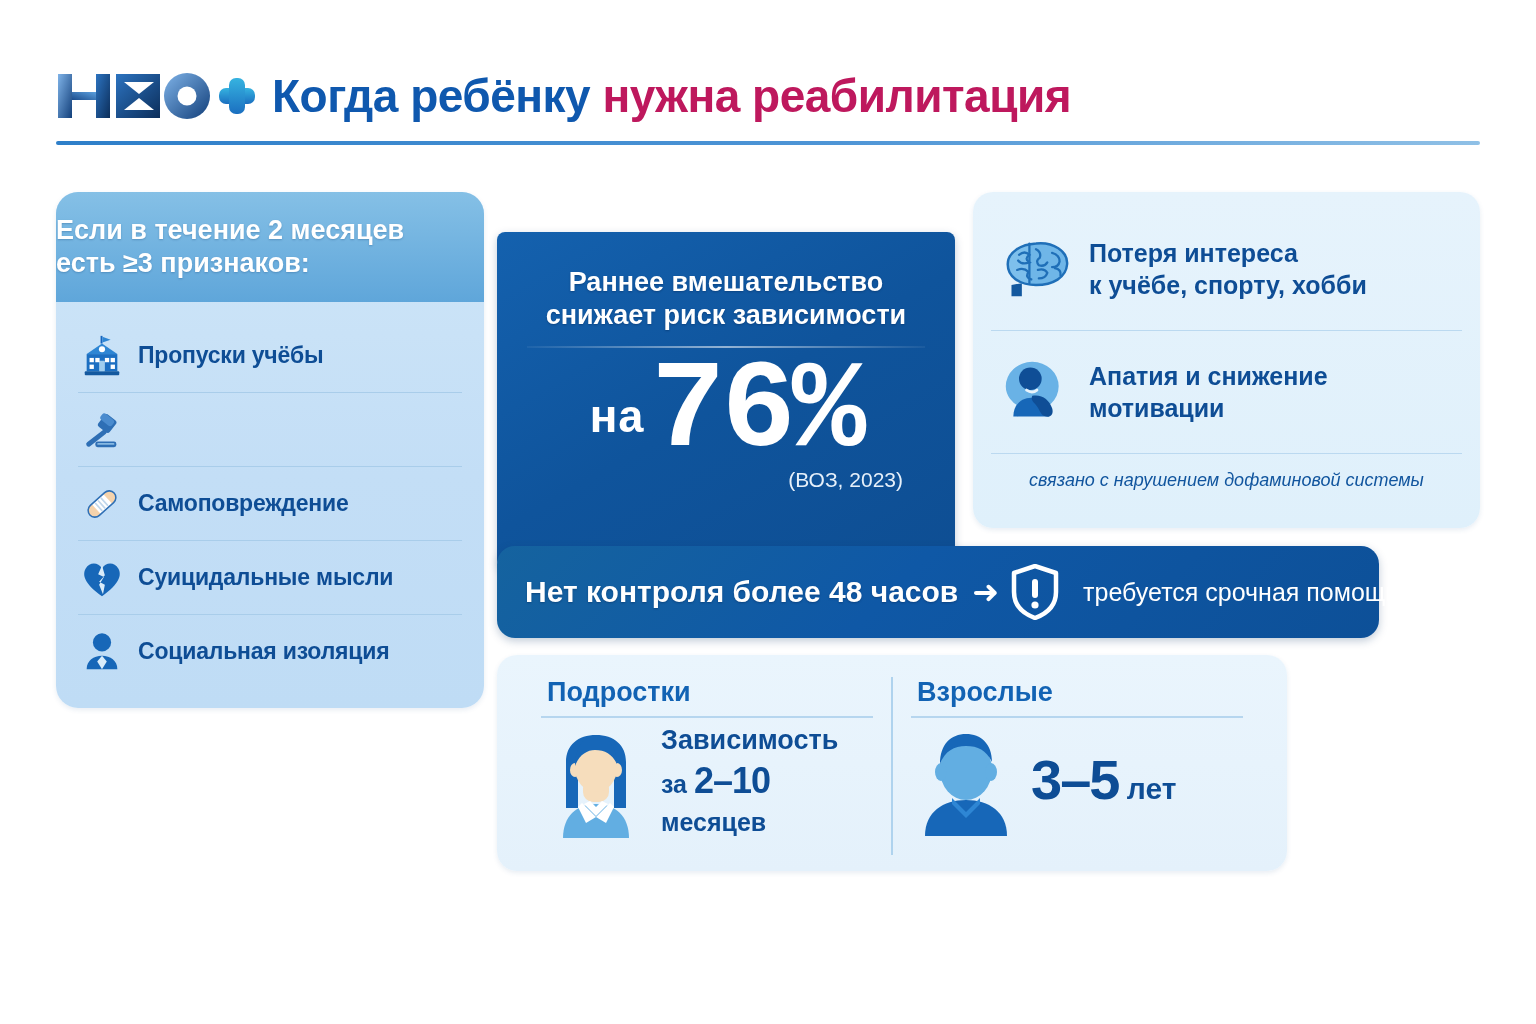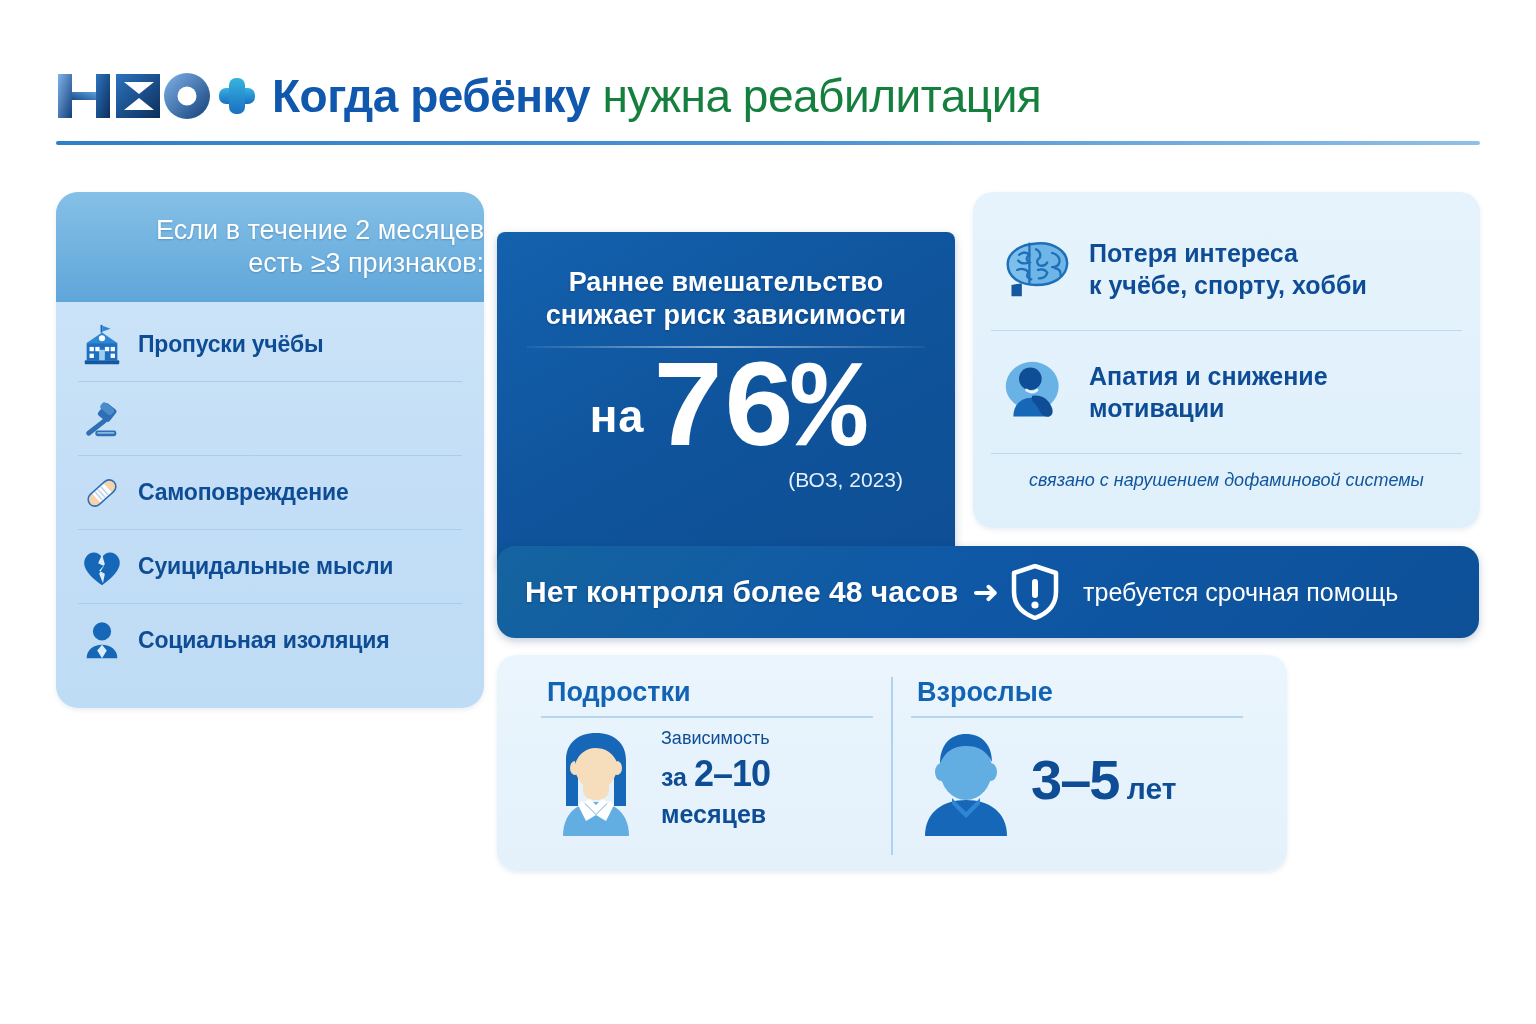--- a/index.html
+++ b/index.html
@@ -12,38 +12,38 @@
     position:relative;
     -webkit-font-smoothing:antialiased;
   }
   .page{position:relative;width:1536px;height:1024px;}
 
   
   .header{position:absolute;left:56px;top:46px;width:1424px;height:100px;display:flex;align-items:center;}
   .logo{width:200px;height:56px;flex:0 0 auto;margin-right:16px;}
   .title{font-size:46px;line-height:1;color:#1565C0;white-space:nowrap;letter-spacing:-0.5px;}
   .title .t-bold{font-weight:bold;color:#0F58AE;}
-  .title .t-light{font-weight:normal;color:#15803d;}
+  .title .t-light{font-weight:bold;color:#be185d;}
   .header-rule{position:absolute;left:56px;top:141px;width:1424px;height:4px;
      background:linear-gradient(90deg,#2E7FC9 0%,#4E95D6 55%,#8FC0E6 100%);border-radius:2px;}
 
   
   .card{position:absolute;border-radius:22px;box-sizing:border-box;}
 
   
   .left-card{left:56px;top:192px;width:428px;height:516px;
      background:linear-gradient(180deg,#CFE6F8 0%,#C3DEF6 55%,#BFDCF5 100%);
      border-radius:22px;overflow:hidden;
      box-shadow:0 2px 5px rgba(30,80,140,.10);}
   .left-head{height:110px;width:100%;
      background:linear-gradient(180deg,#85C0E6 0%,#5FA6DA 100%);
-     display:flex;flex-direction:column;align-items:flex-end;justify-content:center;
-     color:#ffffff;font-weight:normal;font-size:27px;line-height:1.22;text-align:center;
+     display:flex;flex-direction:column;align-items:flex-start;justify-content:center;
+     color:#ffffff;font-weight:bold;font-size:27px;line-height:1.22;text-align:center;
      text-shadow:0 1px 2px rgba(20,70,120,.30);}
-  .left-list{padding:6px 22px 14px 22px;}
+  .left-list{padding:17px 22px 14px 22px;}
   .sign-row{display:flex;align-items:center;height:73px;border-bottom:1.6px solid #A9CDEA;}
   .sign-row:last-child{border-bottom:none;}
   .sign-ic{width:48px;height:48px;flex:0 0 48px;margin-right:12px;display:flex;align-items:center;justify-content:center;}
   .sign-tx{font-size:23px;font-weight:bold;color:#0E4D95;letter-spacing:-0.2px;}
 
   
   .stat-card{left:497px;top:192px;width:458px;height:336px;
      background:linear-gradient(150deg,#1461AE 0%,#0F549C 50%,#0E4E93 100%);
      border-radius:8px;color:#fff;
      box-shadow:0 3px 8px rgba(10,50,100,.25);margin-top:40px;}
@@ -60,42 +60,42 @@
   .sym-card{left:973px;top:192px;width:507px;height:336px;
      background:linear-gradient(180deg,#E6F3FC 0%,#DFF0FB 100%);
      border-radius:20px;box-sizing:border-box;padding:16px 18px 10px 18px;
      box-shadow:0 2px 5px rgba(30,80,140,.10);}
   .sym-row{display:flex;align-items:center;height:122px;border-bottom:1.6px solid #BBD9F0;}
   .sym-ic{width:90px;height:80px;flex:0 0 90px;display:flex;align-items:center;justify-content:center;}
   .sym-tx{font-size:25px;font-weight:bold;color:#0E4D95;line-height:1.3;margin-left:8px;}
   .sym-note{text-align:center;font-size:18px;font-style:italic;color:#11559E;padding-top:16px;}
 
   
-  .alert{left:497px;top:546px;width:982px;height:92px;
+  .alert{left:497px;top:546px;width:882px;height:92px;
      background:linear-gradient(135deg,#15639F 0%,#0F58A6 45%,#0D5098 100%);
      border-radius:18px;display:flex;align-items:center;padding:0 28px;box-sizing:border-box;
      box-shadow:0 3px 8px rgba(10,50,100,.25);}
   .alert-main{font-size:30px;font-weight:bold;color:#fff;white-space:nowrap;text-shadow:0 1px 2px rgba(0,30,70,.35);}
   .alert-arrow{font-size:32px;color:#fff;margin:0 12px 0 14px;line-height:1;}
   .alert-shield{width:48px;height:56px;flex:0 0 48px;}
   .alert-sub{font-size:25px;color:#FFFFFF;margin-left:24px;white-space:nowrap;}
 
   
   .cmp-card{left:497px;top:655px;width:790px;height:216px;
      background:linear-gradient(180deg,#EAF5FD 0%,#E4F1FB 100%);
      border-radius:20px;display:flex;box-sizing:border-box;padding:22px 26px 16px 26px;
      box-shadow:0 2px 5px rgba(30,80,140,.10);}
   .cmp-col{flex:1 1 0;position:relative;padding:0 18px;}
   .cmp-col.right{border-left:2px solid #AFD3EE;}
   .cmp-title{font-size:27px;font-weight:bold;color:#1263B4;padding-left:6px;}
   .cmp-rule{margin-top:8px;height:1.6px;background:#B6D6EF;}
   .cmp-body{display:flex;align-items:center;margin-top:6px;}
   .cmp-av{width:110px;height:112px;flex:0 0 110px;}
   .cmp-tx{margin-left:10px;color:#0E4D95;}
-  .cmp-l1{font-size:18px;font-weight:normal;line-height:1.25;}
+  .cmp-l1{font-size:27px;font-weight:bold;line-height:1.25;}
   .cmp-l2{font-size:25px;font-weight:bold;line-height:1.35;}
   .cmp-l2 .big{font-size:36px;font-weight:bold;letter-spacing:-1px;}
   .cmp-years{font-size:56px;font-weight:bold;color:#0E4D95;letter-spacing:-2px;line-height:1;}
   .cmp-years .u{font-size:30px;letter-spacing:0;}
 </style>
 </head>
 <body>
 
 <div class="page">
 

